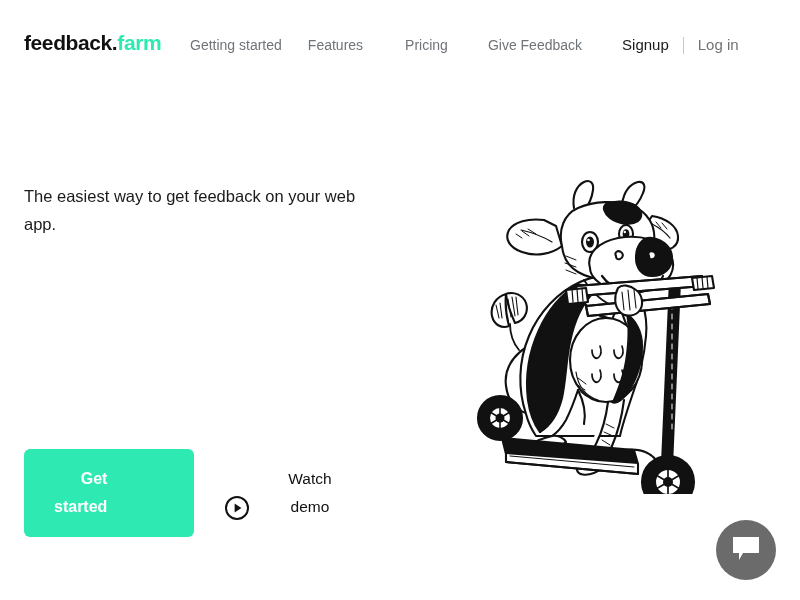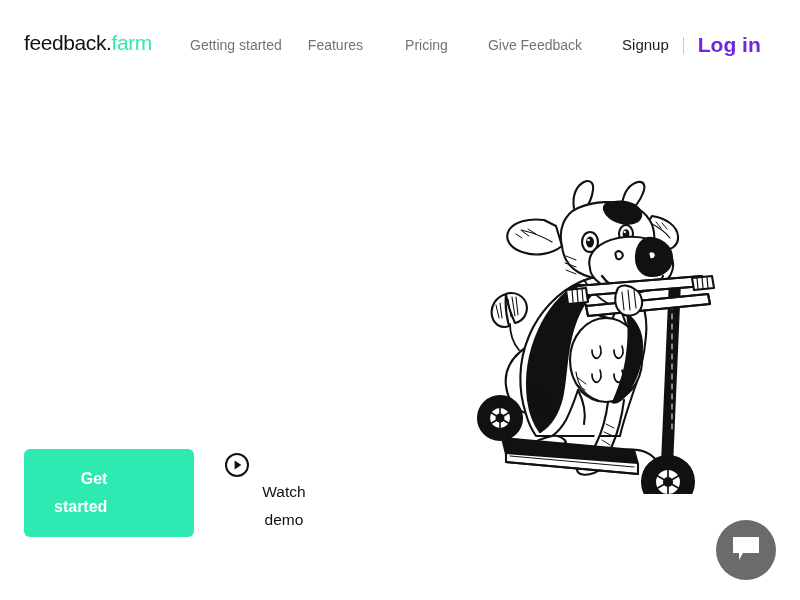--- a/index.html
+++ b/index.html
@@ -24,21 +24,21 @@
     width: 800px;
     height: 88px;
     display: flex;
     align-items: center;
   }
   .logo {
     position: absolute;
     left: 24px;
     top: 32px;
     font-size: 21px;
-    font-weight: 400;
+    font-weight: 700;
     letter-spacing: -0.4px;
     line-height: 1;
     white-space: nowrap;
   }
   .logo-main { color: #111111; }
   .logo-dot  { color: #111111; }
   .logo-tld  { color: #2FE9B2; }
 
   .nav-links {
     position: absolute;
@@ -69,23 +69,23 @@
     margin-right: 14px;
   }
   .nav-sep {
     display: inline-block;
     width: 1px;
     height: 17px;
     background: #c7cacd;
     margin-right: 14px;
   }
   .nav-login {
-    font-size: 21px;
-    font-weight: 700;
-    color: #6d28d9;
+    font-size: 15px;
+    font-weight: 400;
+    color: #737373;
     line-height: 18px;
     text-decoration: none;
     cursor: pointer;
   }
 
   
   .hero-left {
     position: absolute;
     left: 24px;
     top: 160px;
@@ -130,24 +130,23 @@
     padding: 0 30px;
     text-align: right;
     cursor: pointer;
     display: flex;
     align-items: center;
   }
   .btn-primary span { display: block; }
 
   .watch-group {
     display: flex;
-    align-items: flex-start;
+    align-items: flex-end;
     margin-left: 30px;
     cursor: pointer;
-    flex-direction: column;
   }
   .play-icon {
     width: 26px;
     height: 26px;
     flex: 0 0 26px;
   }
   .watch-label {
     margin-left: 30px;
     font-size: 15.5px;
     line-height: 28px;
@@ -197,20 +196,21 @@
       <a class="nav-link nl2">Features</a>
       <a class="nav-link nl3">Pricing</a>
       <a class="nav-link nl4">Give Feedback</a>
       <a class="nav-signup">Signup</a>
       <span class="nav-sep"></span>
       <a class="nav-login">Log in</a>
     </div>
   </nav>
 
   <div class="hero-left">
+    <p class="subhead">The easiest way to get feedback on your web app.</p>
   </div>
 
   <div class="cta-row">
     <button class="btn-primary">
       <div>
         <span>Get</span>
         <span>started</span>
       </div>
     </button>
 

